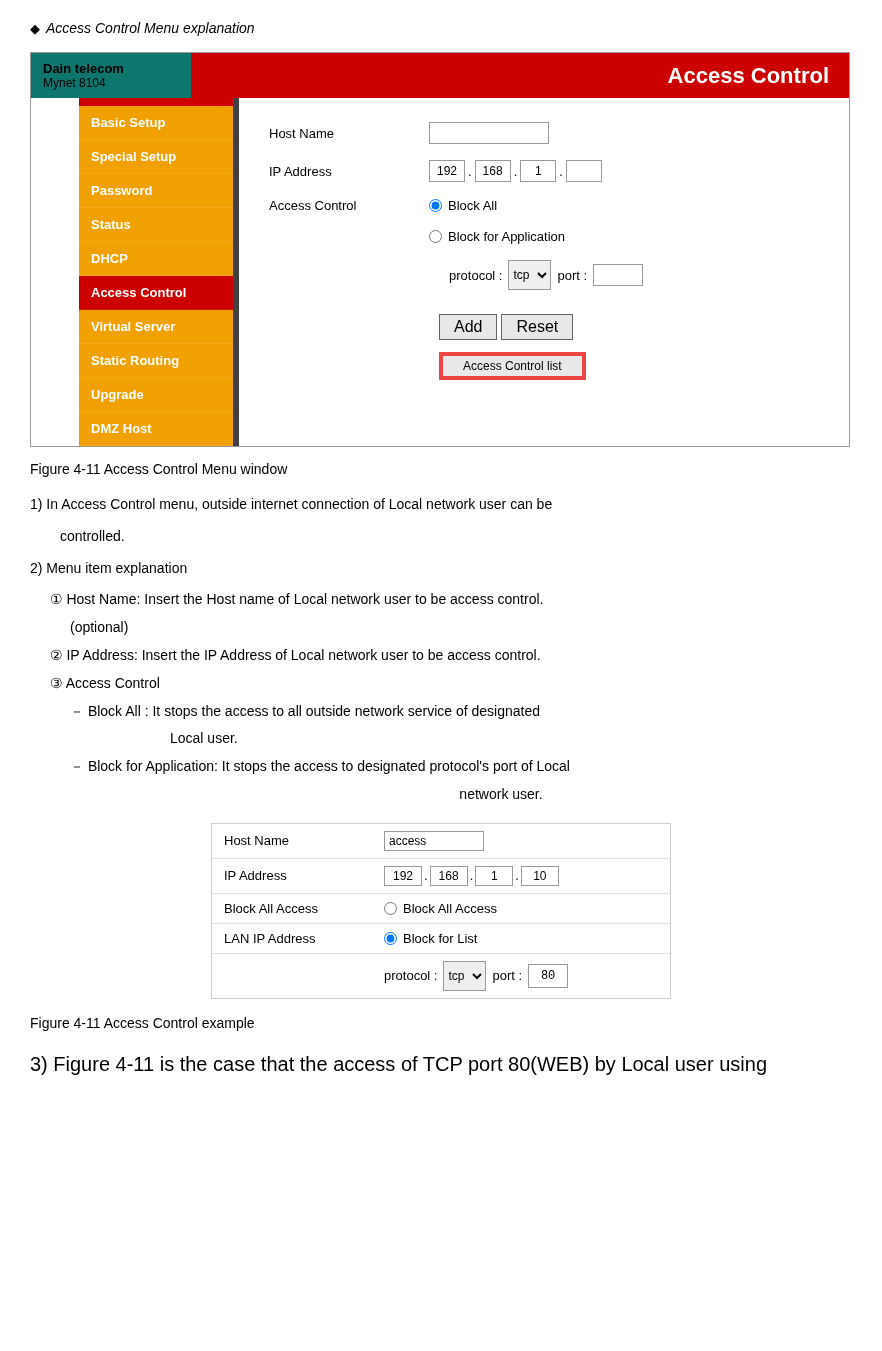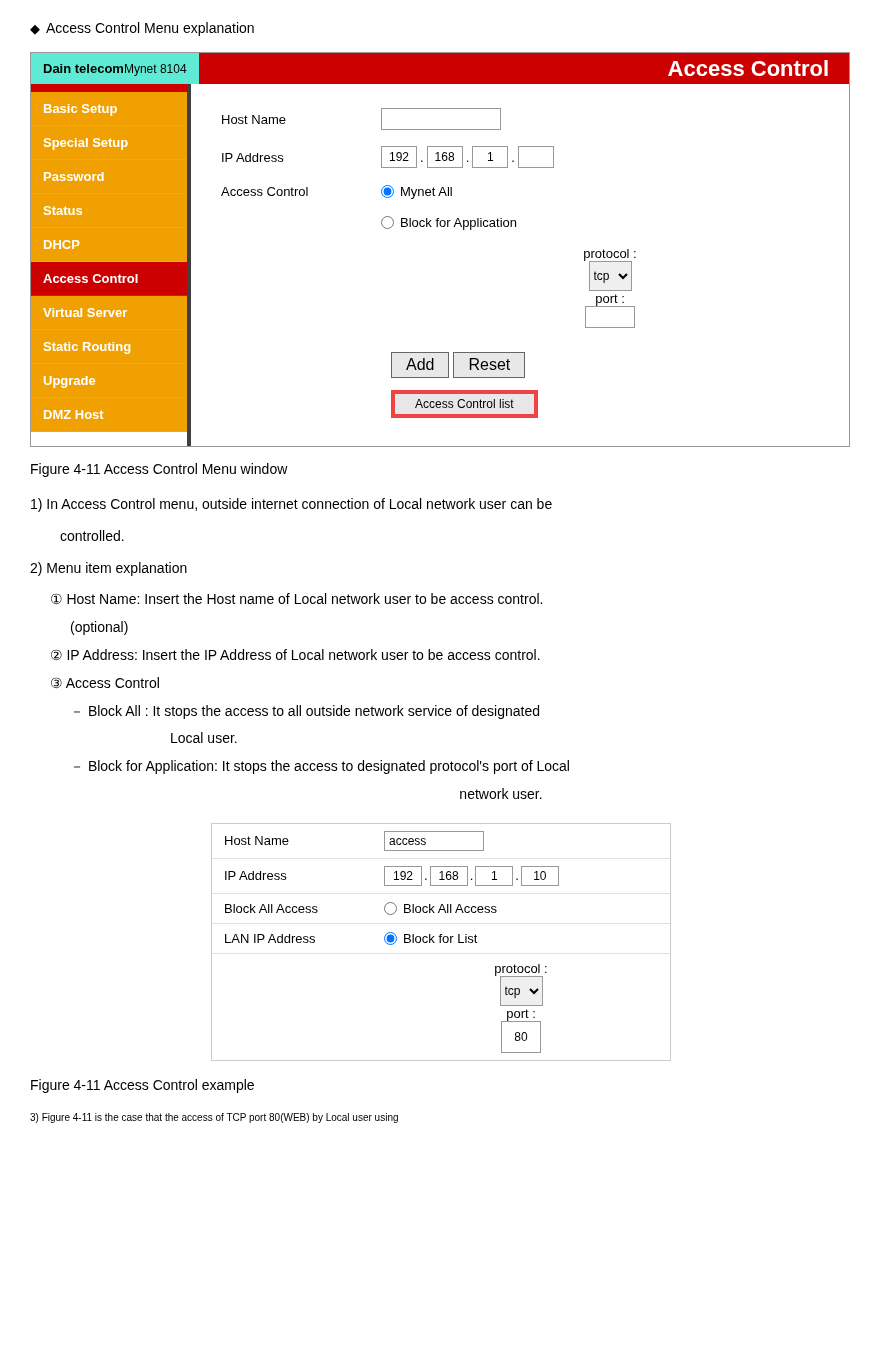--- a/index.html
+++ b/index.html
@@ -19,43 +19,43 @@
       margin-bottom: 16px;
     }
     .diamond-icon {
       color: #000;
       margin-right: 6px;
       font-size: 13px;
     }
     .page-header-text {
       font-size: 14px;
       font-weight: normal;
+      font-style: italic;
     }
 
     
     .router-box {
       border: 1px solid #999;
       width: 820px;
       margin-bottom: 14px;
       background: #fff;
     }
 
     .router-header {
       display: flex;
       align-items: stretch;
       background: #fff;
     }
     .router-logo {
-      background: #5eead4;
+      background: #0f766e;
       padding: 8px 12px;
       display: flex;
-      flex-direction: row;
+      flex-direction: column;
       justify-content: center;
       min-width: 160px;
-      align-items: center;
     }
     .router-logo .brand {
       font-size: 13px;
       font-weight: bold;
       color: #000;
     }
     .router-logo .model {
       font-size: 12px;
       color: #000;
     }
@@ -74,22 +74,23 @@
     }
 
     .router-body {
       display: flex;
     }
 
     
     .sidebar {
       width: 160px;
       background: #fff;
-      border-right: 4px solid #404040;
+      border-right: 6px solid #404040;
       flex-shrink: 0;
+      margin-left: 48px;
     }
     .sidebar-top-bar {
       height: 8px;
       background: #cc0000;
     }
     .sidebar-item {
       display: block;
       padding: 9px 12px;
       font-size: 13px;
       font-weight: bold;
@@ -148,23 +149,23 @@
     .radio-row {
       display: flex;
       align-items: center;
       gap: 6px;
       font-size: 13px;
     }
 
     .protocol-row {
       display: flex;
       align-items: center;
+      gap: 6px;
       font-size: 13px;
       padding-left: 20px;
-      flex-direction: column;
     }
     .protocol-select {
       border: 1px solid #999;
       height: 30px;
       font-size: 12px;
     }
     .port-input {
       width: 50px;
       border: 1px solid #999;
       height: 22px;
@@ -259,21 +260,21 @@
     }
     .ex-ip-inputs input {
       width: 38px;
       border: 1px solid #999;
       height: 20px;
       font-size: 12px;
       text-align: center;
     }
 
     .bottom-text {
-      font-size: 10px;
+      font-size: 20px;
       line-height: 1.7;
       text-align: justify;
       margin-top: 8px;
     }
   </style>
 </head>
 <body>
 
 <div class="page-header">
   <span class="diamond-icon">◆</span>
@@ -329,21 +330,21 @@
               <span class="ip-dot">.</span>
               <input type="text" value="" style="width: 36px;">
             </div>
           </td>
         </tr>
         <tr>
           <td class="label-cell">Access Control</td>
           <td>
             <div class="radio-row">
               <input type="radio" name="ac" checked="" style="">
-              <span>Mynet All</span>
+              <span>Block All</span>
             </div>
           </td>
         </tr>
         <tr>
           <td class="label-cell"></td>
           <td>
             <div class="radio-row">
               <input type="radio" name="ac" style="">
               <span>Block for Application</span>
             </div>
@@ -439,21 +440,21 @@
     <tr>
       <td class="example-label"></td>
       <td class="example-value">
         <div class="protocol-row" style="padding-left:0;">
           <span>protocol :</span>
           <select class="protocol-select">
             <option>tcp</option>
             <option>udp</option>
           </select>
           <span>port :</span>
-          <input type="text" value="80" style="width: 40px; border: 1px solid rgb(153, 153, 153); height: 32px; font-size: 12px; text-align: center;">
+          <input type="text" value="80" style="width: 40px; border: 1px solid rgb(153, 153, 153); height: 24px; font-size: 12px; text-align: center; font-family: Liberation Mono, monospace;">
         </div>
       </td>
     </tr>
   </tbody>
     </table>
 </div>
 
 <div class="figure-caption">Figure 4-11 Access Control example</div>
 
 <div class="bottom-text">3) Figure 4-11 is the case that the access of TCP port 80(WEB) by Local user using</div>

